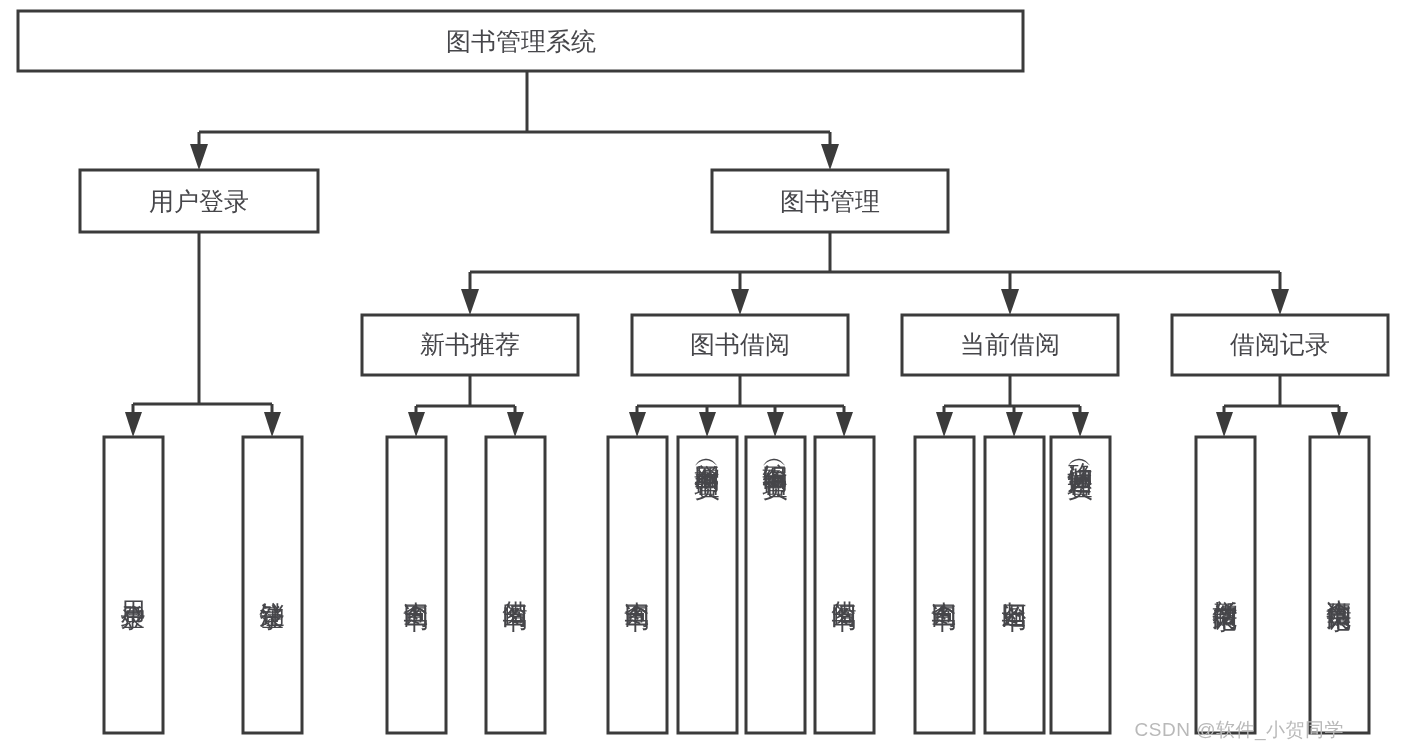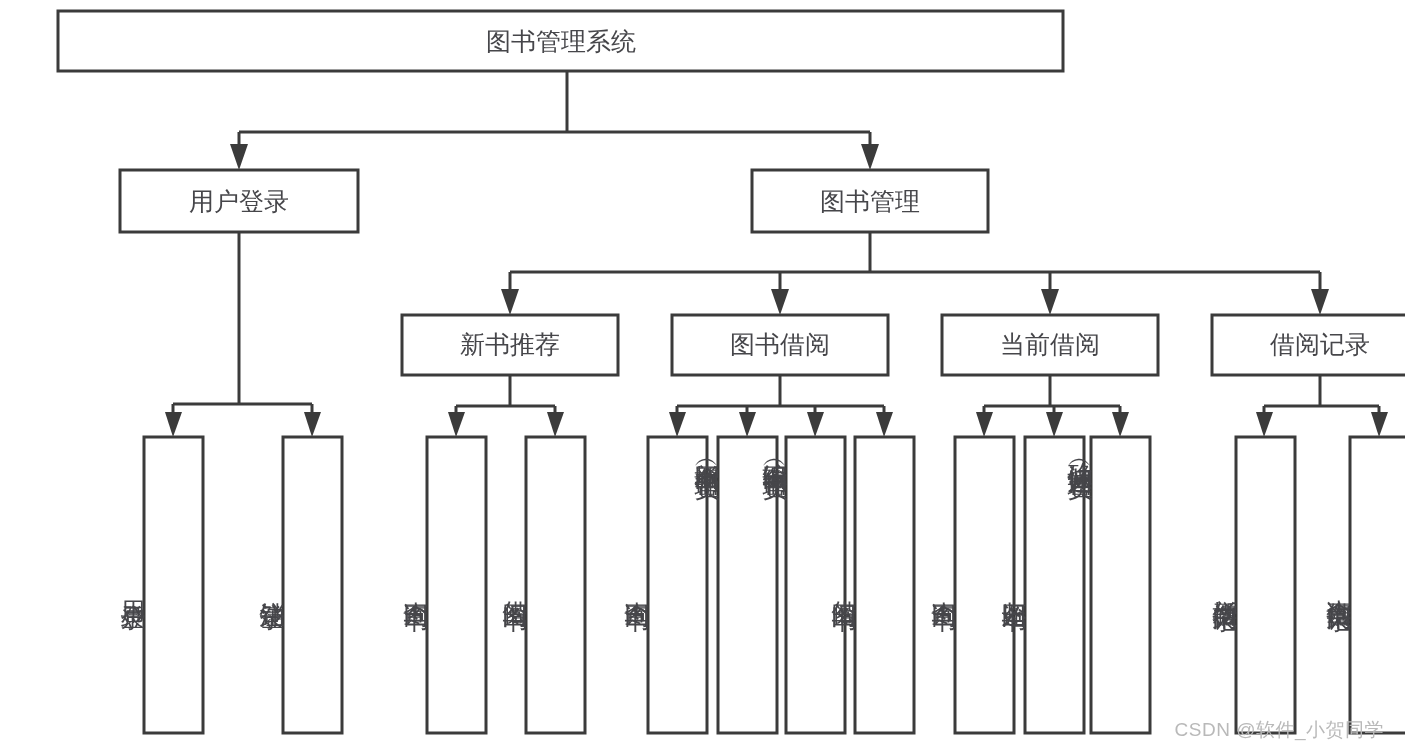--- a/index.html
+++ b/index.html
@@ -1,21 +1,21 @@
 <!DOCTYPE html>
 <html><head>
 <meta charset="utf-8">
 <style>
   html,body{margin:0;padding:0;background:#ffffff;}
   body{
     font-family:"Liberation Sans","DejaVu Sans",sans-serif;
     width:1405px;height:747px;overflow:hidden;
     -webkit-font-smoothing:antialiased;
   }
-  #diagram-root{position:relative;width:1352px;height:747px;background:#fff;padding-left:40px;}
+  #diagram-root{position:relative;width:1352px;height:747px;background:#fff;}
   svg#flow{display:block;width:1405px;height:747px;}
 
   .node-rect{
     fill:#ffffff;
     stroke:#3b3b3b;
     stroke-width:3;
   }
   .connector{
     fill:none;
     stroke:#3b3b3b;

